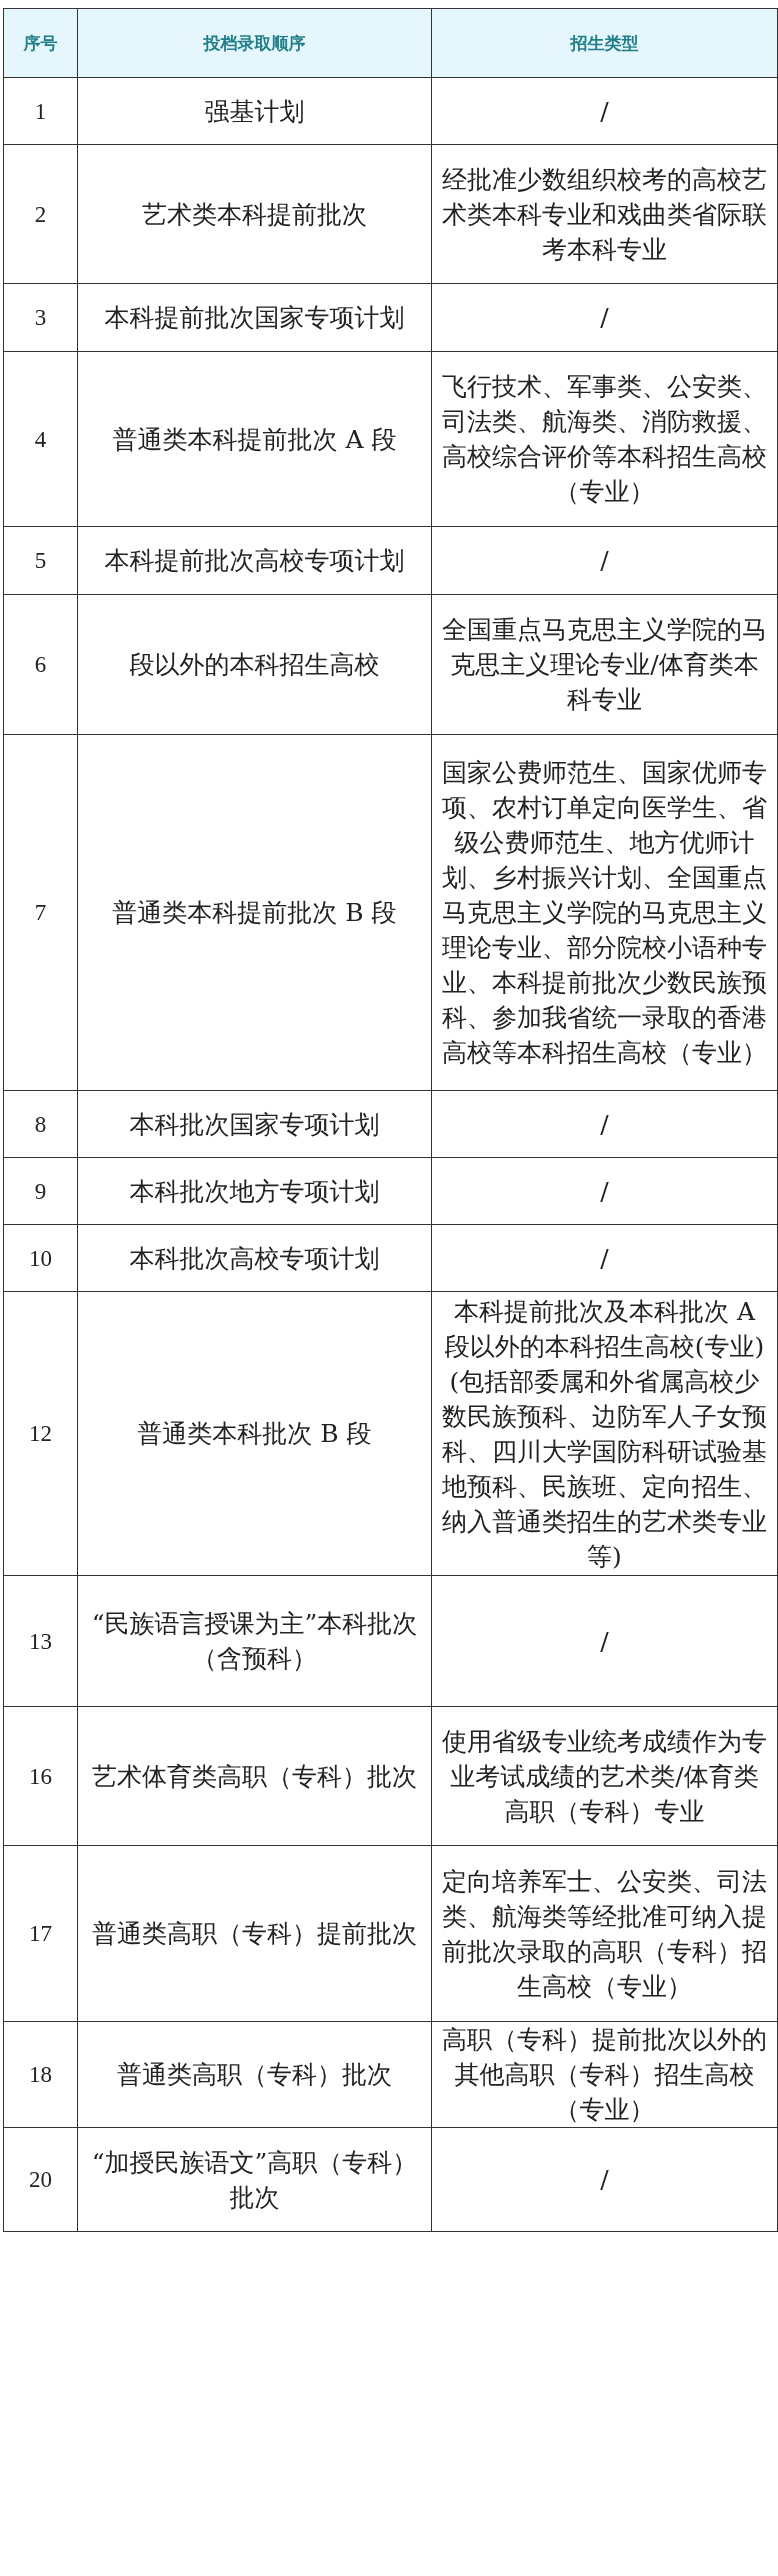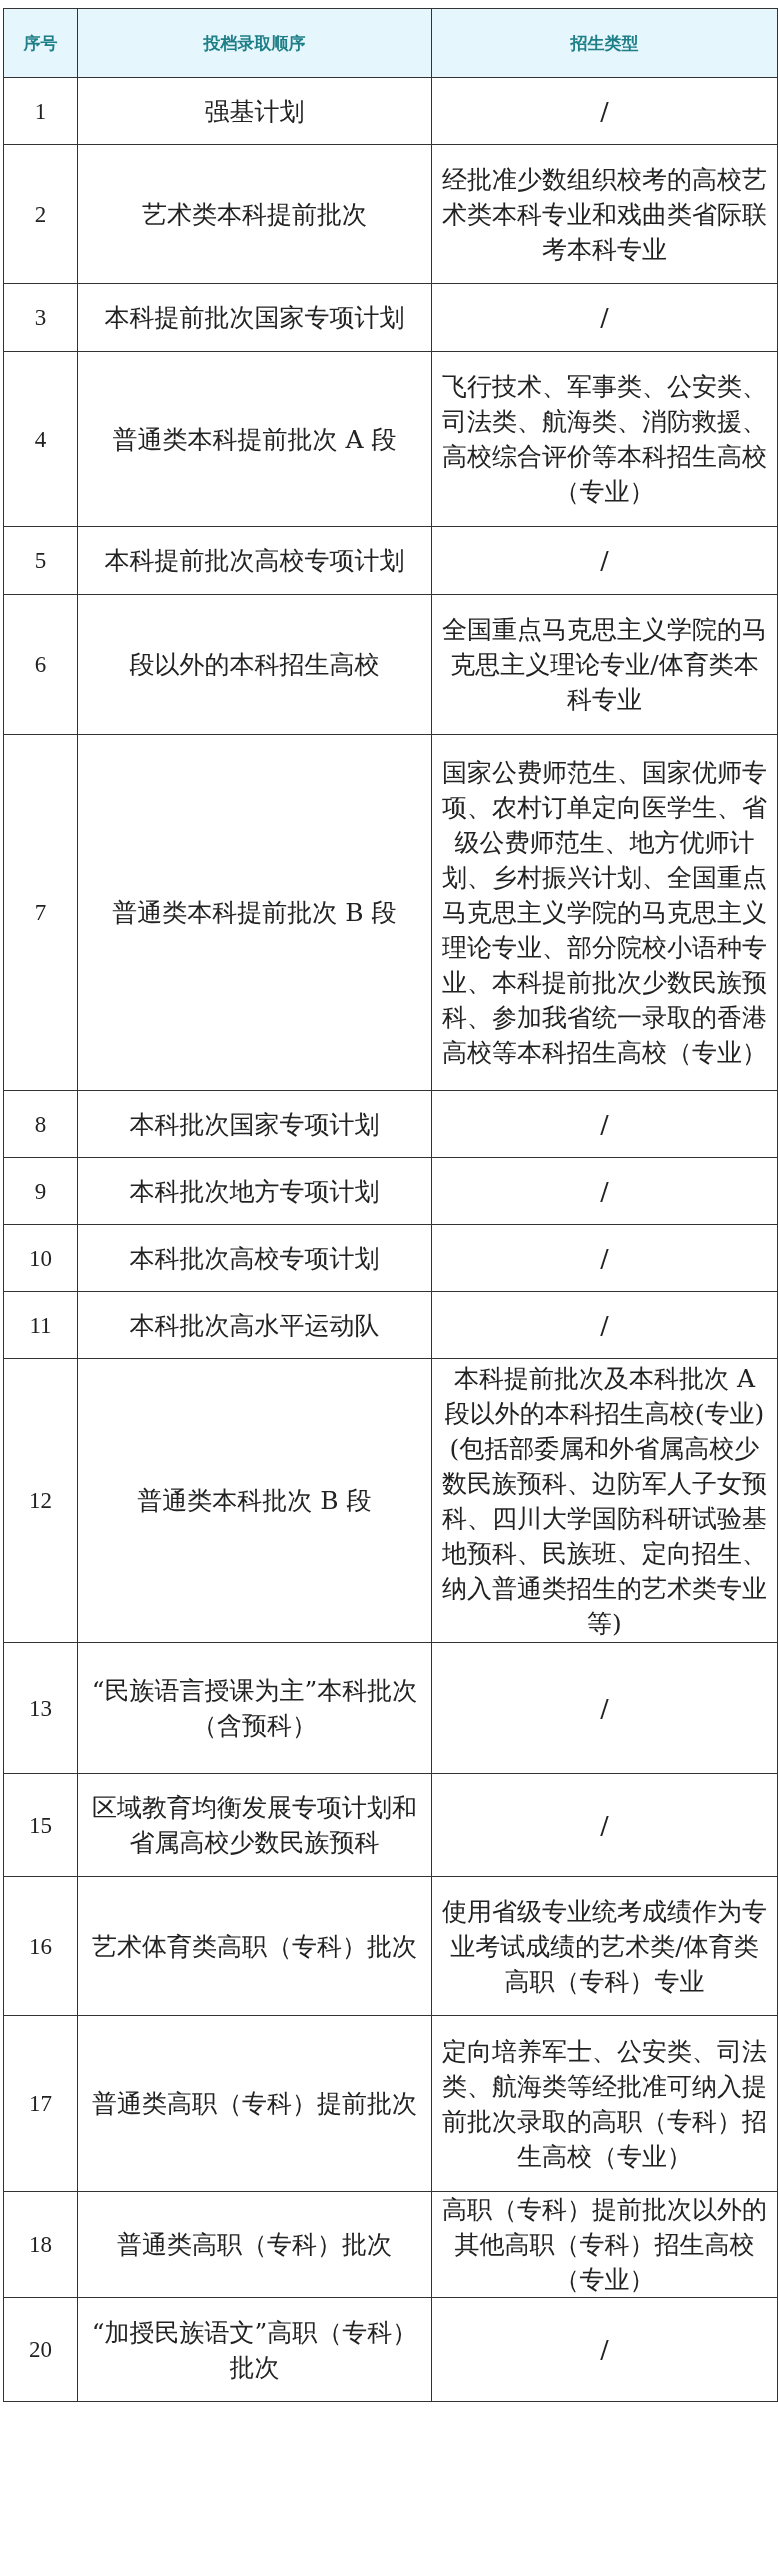--- a/index.html
+++ b/index.html
@@ -76,38 +76,28 @@
       <tr style="height: 67px;">
         <td class="num">9</td>
         <td class="order">本科批次地方专项计划</td>
         <td class="type slash">/</td>
       </tr>
       <tr style="height: 67px;">
         <td class="num">10</td>
         <td class="order">本科批次高校专项计划</td>
         <td class="type slash">/</td>
       </tr>
-      <tr style="height: 67px;">
-        <td class="num">11</td>
-        <td class="order">本科批次高水平运动队</td>
-        <td class="type slash">/</td>
-      </tr>
       <tr style="height: 284px;">
         <td class="num">12</td>
         <td class="order">普通类本科批次 B 段</td>
         <td class="type">本科提前批次及本科批次 A 段以外的本科招生高校(专业)(包括部委属和外省属高校少数民族预科、边防军人子女预科、四川大学国防科研试验基地预科、民族班、定向招生、纳入普通类招生的艺术类专业等)</td>
       </tr>
       <tr style="height: 131px;">
         <td class="num">13</td>
         <td class="order">“民族语言授课为主”本科批次（含预科）</td>
-        <td class="type slash">/</td>
-      </tr>
-      <tr style="height: 103px;">
-        <td class="num">15</td>
-        <td class="order">区域教育均衡发展专项计划和省属高校少数民族预科</td>
         <td class="type slash">/</td>
       </tr>
       <tr style="height: 139px;">
         <td class="num">16</td>
         <td class="order">艺术体育类高职（专科）批次</td>
         <td class="type">使用省级专业统考成绩作为专业考试成绩的艺术类/体育类高职（专科）专业</td>
       </tr>
       <tr style="height: 176px;">
         <td class="num">17</td>
         <td class="order">普通类高职（专科）提前批次</td>

